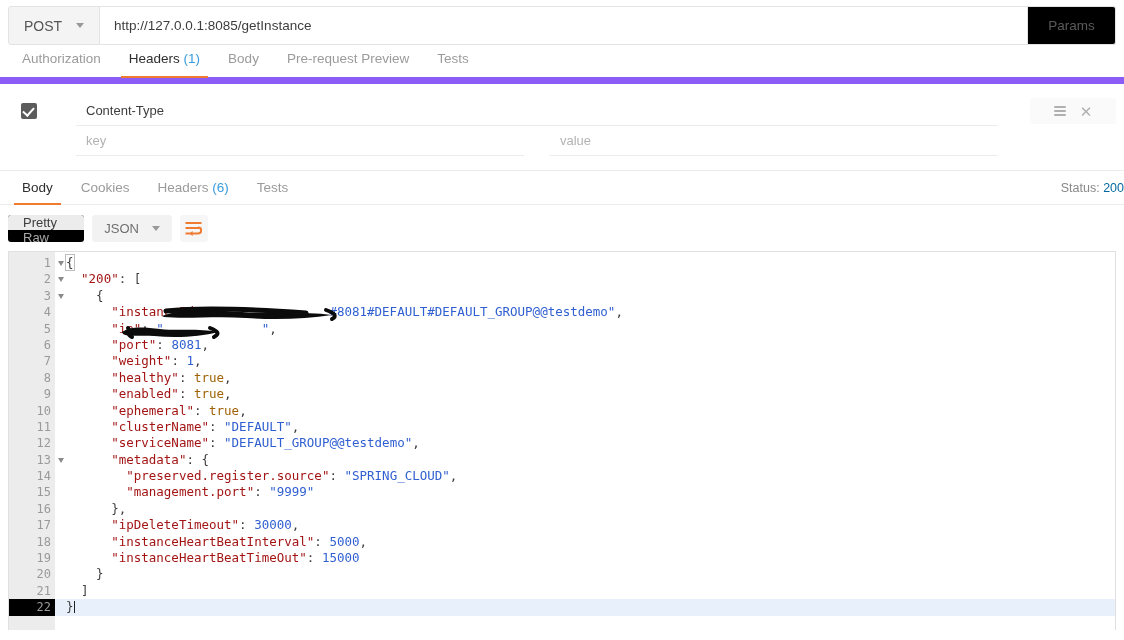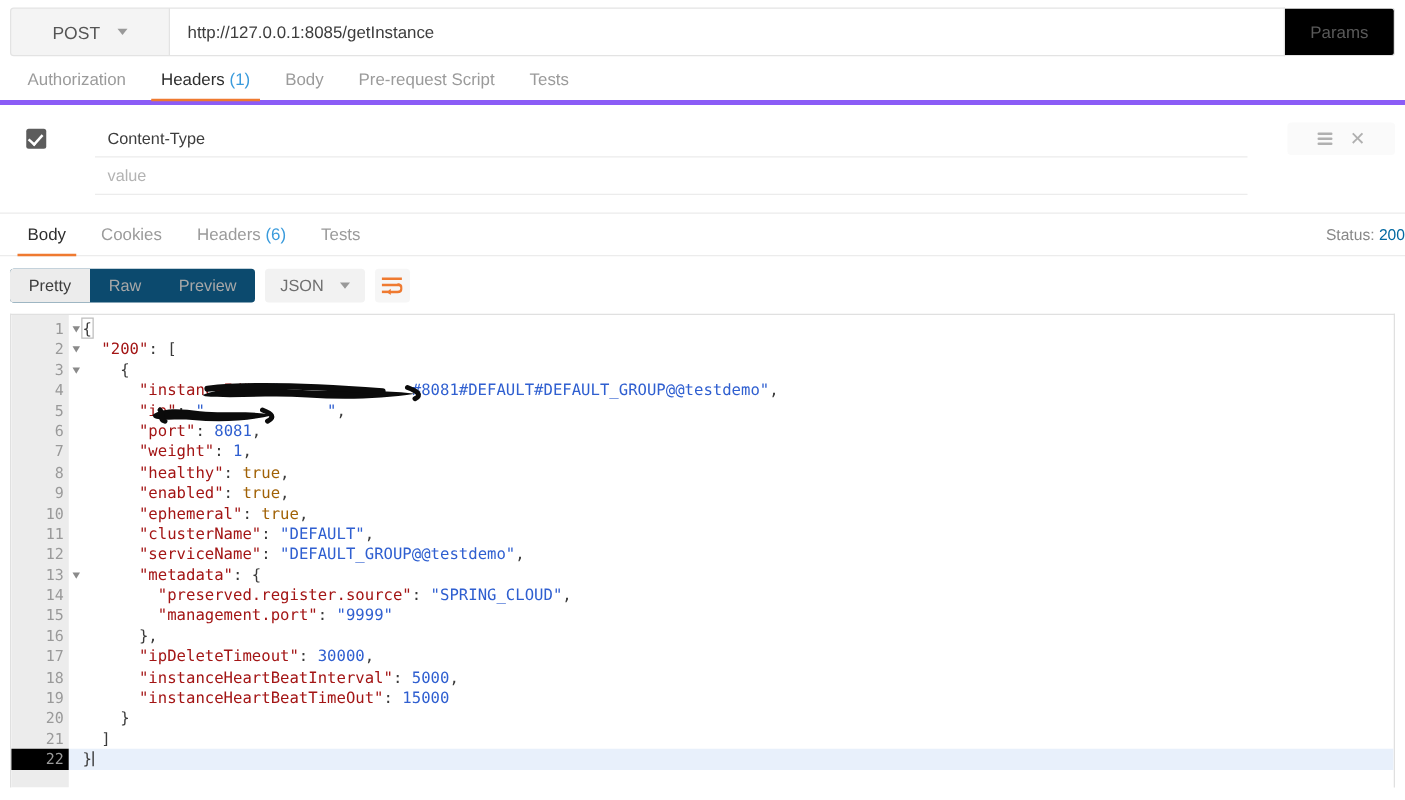--- a/index.html
+++ b/index.html
@@ -17,21 +17,21 @@
   }
 
   
   .url-row {
     display: flex;
     align-items: stretch;
     height: 45px;
     padding: 6px 8px 0 8px;
   }
   .method-box {
-    width: 128px;
+    width: 92px;
     border: 1px solid #e3e3e3;
     background: #f4f4f4;
     border-radius: 3px 0 0 3px;
     display: flex;
     align-items: center;
     justify-content: center;
     gap: 14px;
     font-size: 14px;
     color: #555;
     cursor: pointer;
@@ -65,24 +65,23 @@
     align-items: center;
     justify-content: center;
     font-size: 13.5px;
     color: #5a5a5a;
     cursor: pointer;
   }
 
   
   .req-tabs {
     display: flex;
-    align-items: flex-end;
     height: 33px;
     padding: 0 8px;
-    border-bottom: 4px solid #8b5cf6;
+    border-bottom: 7px solid #8b5cf6;
     margin-top: 6px;
   }
   .tab {
     position: relative;
     padding: 0 14px 9px 14px;
     font-size: 13.5px;
     color: #9b9b9b;
     cursor: pointer;
     white-space: nowrap;
   }
@@ -193,24 +192,25 @@
 
   
   .viewer-bar {
     display: flex;
     align-items: center;
     gap: 8px;
     padding: 10px 8px 9px 8px;
   }
   .seg-group {
     display: flex;
-    background: #0c4a6e;
+    background: #000000;
     border-radius: 3px;
     overflow: hidden;
     height: 27px;
+    flex-direction: column;
   }
   .seg {
     padding: 0 15px;
     display: flex;
     align-items: center;
     font-size: 13px;
     color: #a8a8a8;
     cursor: pointer;
   }
   .seg.active {
@@ -342,41 +342,42 @@
     </div>
     <div class="params-btn">
       <span>Params</span>
     </div>
   </div>
 
   <div class="req-tabs" id="req-tabs">
       <div class="tab"><span>Authorization</span></div>
       <div class="tab active"><span>Headers</span> <span class="count">(1)</span></div>
       <div class="tab"><span>Body</span></div>
-      <div class="tab"><span>Pre-request Script</span></div>
+      <div class="tab"><span>Pre-request Preview</span></div>
       <div class="tab"><span>Tests</span></div>
     </div>
 
   <div class="kv-area" id="kv-area">
       <div class="kv-row">
         <div class="kv-check">
           <div class="checkbox"></div>
         </div>
         <div class="kv-cell">Content-Type</div>
         <div class="kv-actions">
           <span class="hamburger">
             <i></i>
             <i></i>
             <i></i>
           </span>
           <span class="icon-btn xmark">✕</span>
         </div>
       </div>
       <div class="kv-row">
         <div class="kv-check"></div>
+        <div class="kv-cell ph">key</div>
         <div class="kv-cell ph">value</div>
         <div class="kv-actions blank"></div>
       </div>
     </div>
 
   <div class="resp-tabs" id="resp-tabs">
     <div class="tab active"><span>Body</span></div>
       <div class="tab"><span>Cookies</span></div>
       <div class="tab"><span>Headers</span> <span class="count">(6)</span></div>
       <div class="tab"><span>Tests</span></div>

